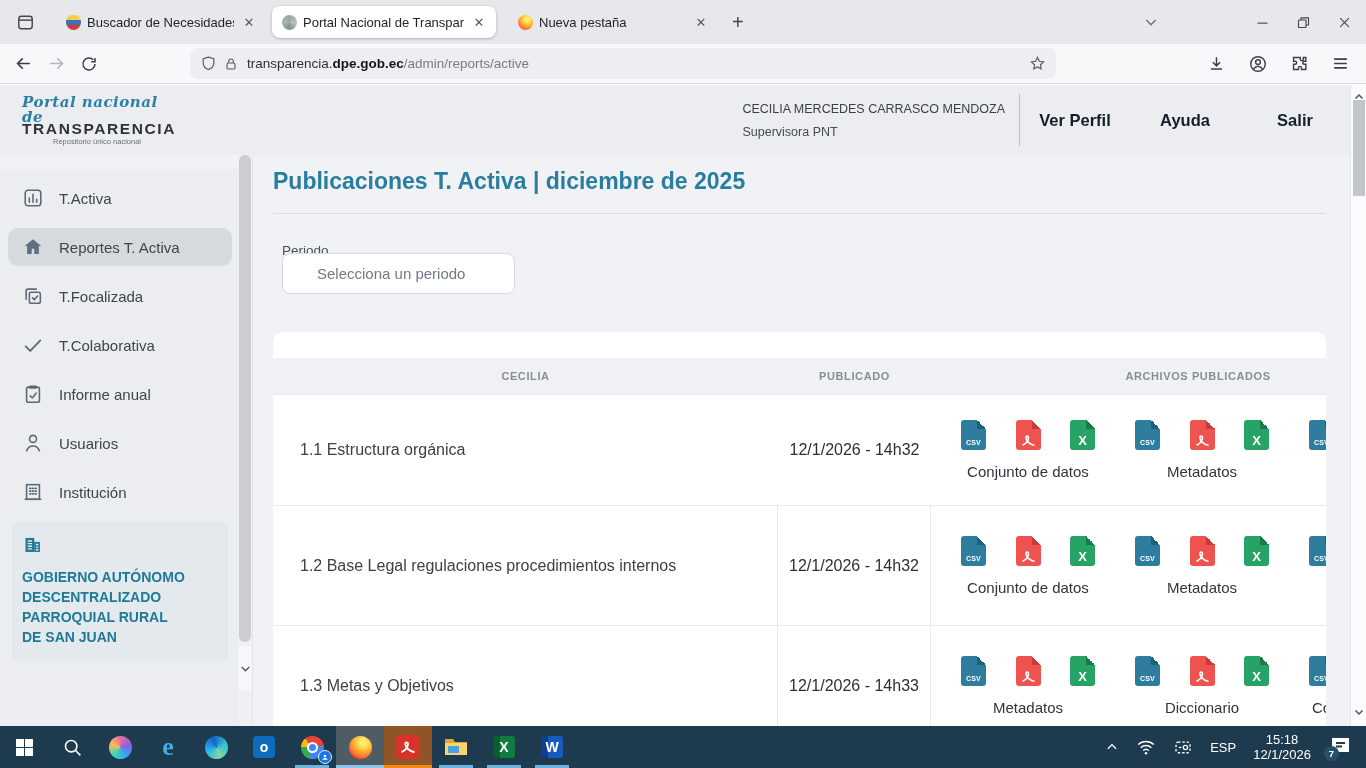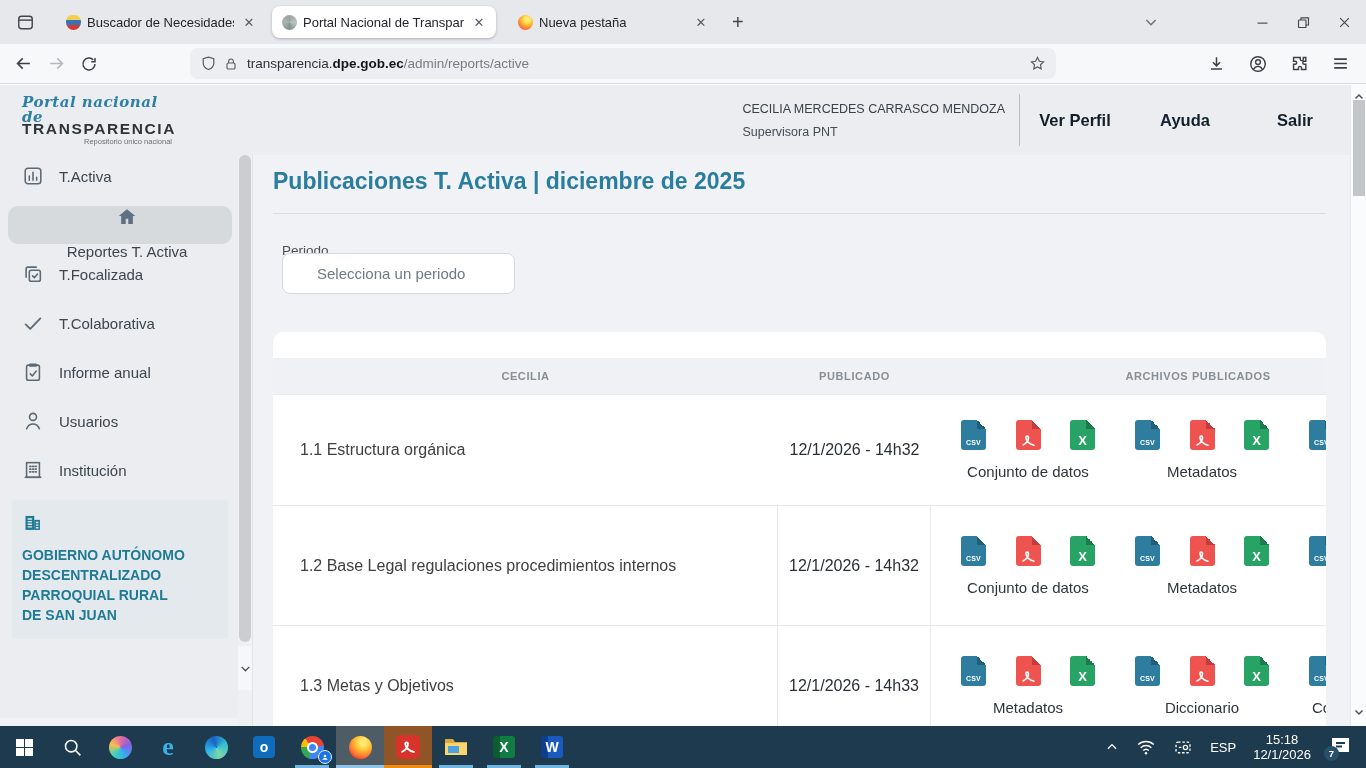--- a/index.html
+++ b/index.html
@@ -28,31 +28,31 @@
   .urltext b { color:#16151c; }
   .urltext .path { color:#7b7b85; }
   .toolbar-right { margin-left:auto; display:flex; align-items:center; gap:22px; padding-right:16px; }
 
   
   .page { position:absolute; top:85px; left:0; width:1350px; height:641px; background:#f0f2f5; }
   .site-header { position:absolute; top:0; left:0; width:1350px; height:70px; background:#ebedf0; display:flex; align-items:center; }
   .logo { margin-left:22px; line-height:1; position:relative; width:150px; }
   .logo .l1 { font-family:"DejaVu Serif",serif; font-style:italic; color:#2d7fa3; font-size:15px; font-weight:700; letter-spacing:.5px; margin-bottom:-4px; display:block; }
   .logo .l2 { color:#2e3338; font-size:15.5px; font-weight:700; letter-spacing:1.6px; display:block; }
-  .logo .l3 { color:#6a7076; font-size:7.5px; display:block; text-align:right; margin-top:2px; }
+  .logo .l3 { color:#6a7076; font-size:7.5px; display:block; text-align:center; margin-top:2px; }
   .user-block { margin-left:auto; text-align:left; padding-right:14px; }
   .user-name { font-size:12.5px; color:#3a4148; margin-bottom:9px; }
   .user-role { font-size:12.5px; color:#454c53; }
   .hdr-divider { width:1px; height:52px; background:#b9bec4; }
   .hdr-actions { display:flex; }
   .hdr-btn { width:110px; text-align:center; font-size:16.5px; font-weight:700; color:#13202c; cursor:pointer; }
 
-  .sidebar { position:absolute; top:62px; left:0; width:238px; height:571px; background:#ebedf0; padding:10px 6px 0 8px; }
+  .sidebar { position:absolute; top:84px; left:0; width:238px; height:571px; background:#ebedf0; padding:10px 6px 0 8px; }
   .sb-item { display:flex; align-items:center; height:38px; margin-bottom:11px; padding-left:14px; border-radius:10px; color:#3d454e; font-size:15px; gap:15px; cursor:pointer; }
-  .sb-item.active { background:#d7dadd;flex-direction:column; }
+  .sb-item.active { background:#d7dadd; }
   .sb-item svg { flex:none; }
   .inst-box { margin:2px 4px 0 4px; background:#e3e9ec; border-radius:4px; padding:12px 10px 14px 10px; }
   .inst-text { color:#1f7a96; font-size:14px; font-weight:700; line-height:20px; white-space:pre-line; margin-top:8px; }
 
   .sb-scrollbar { position:absolute; top:70px; left:238px; width:14px; height:571px; background:#eef0f2; }
   .sb-thumb { position:absolute; top:0; left:1px; width:12px; height:487px; background:#cbcdd0; border-radius:6px; }
   .sb-downbtn { position:absolute; top:491px; left:0; width:14px; height:44px; background:#f6f7f9; display:flex; align-items:center; justify-content:center; }
 
   .content { position:absolute; top:70px; left:252px; width:1098px; height:571px; background:#f0f2f5; border-left:1px solid #e2e4e7; overflow:hidden; }
   .page-title { position:absolute; left:20px; top:13px; font-size:23px; font-weight:700; color:#2a7d9f; }

